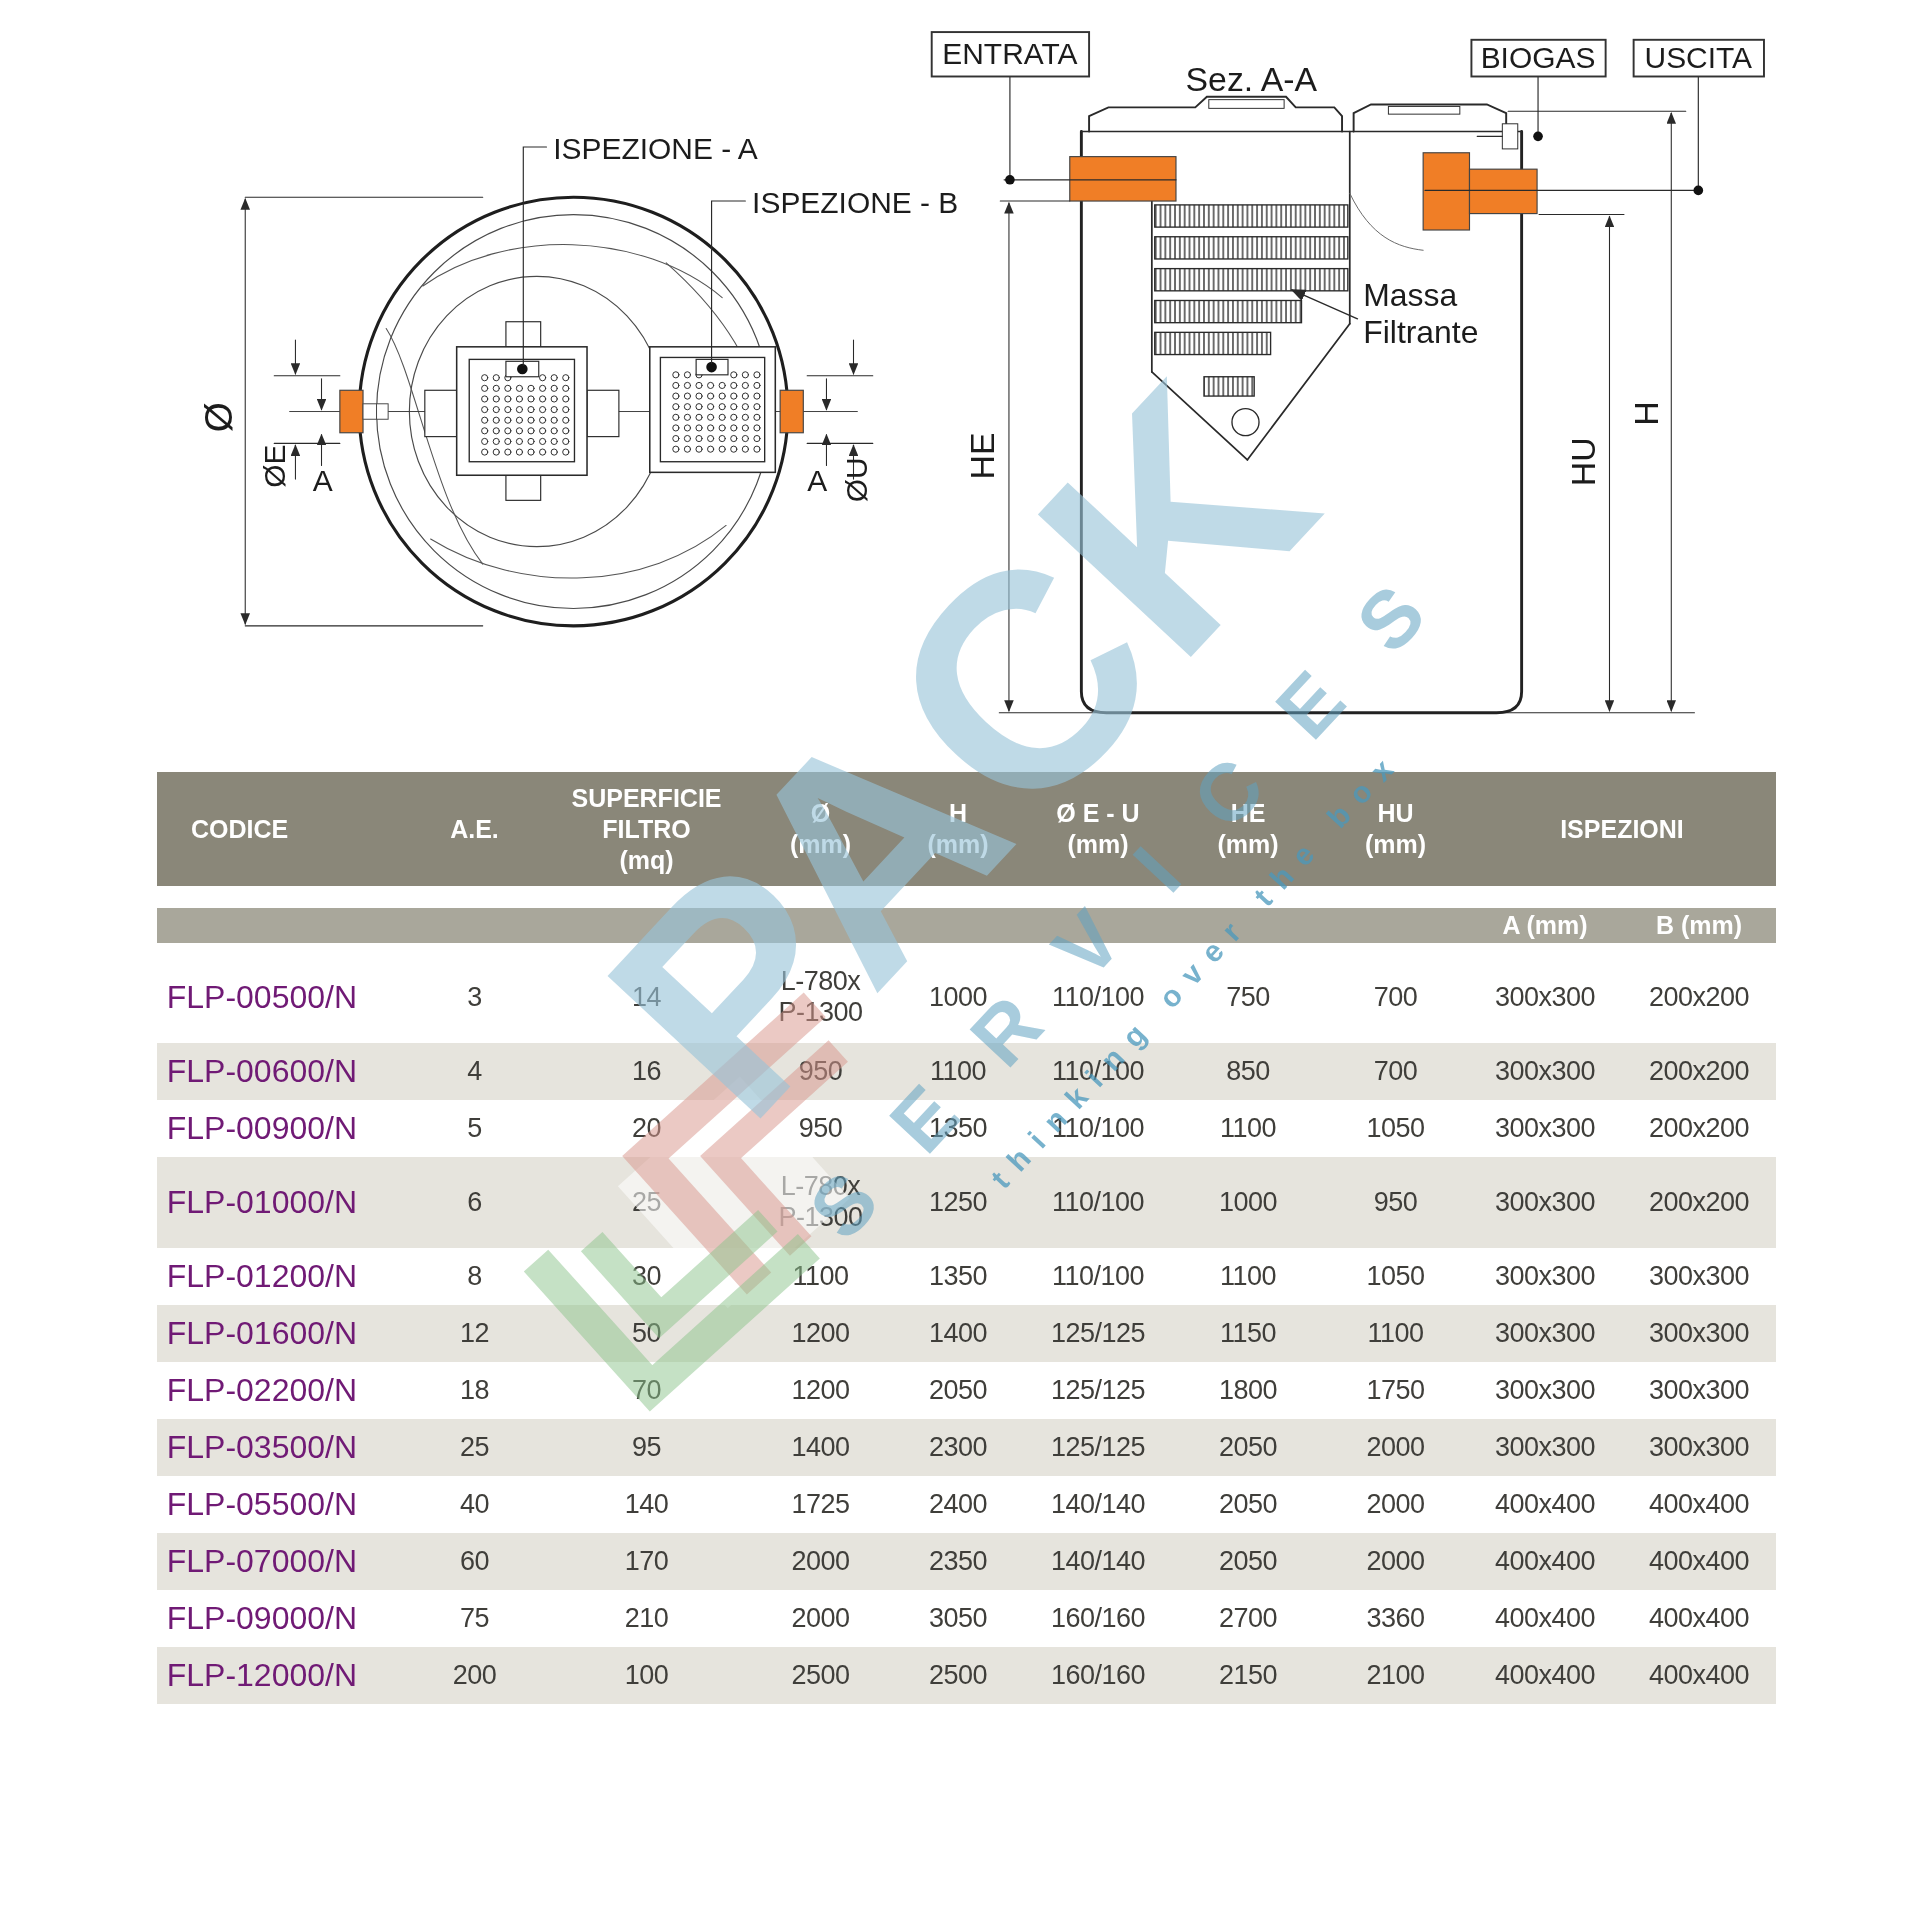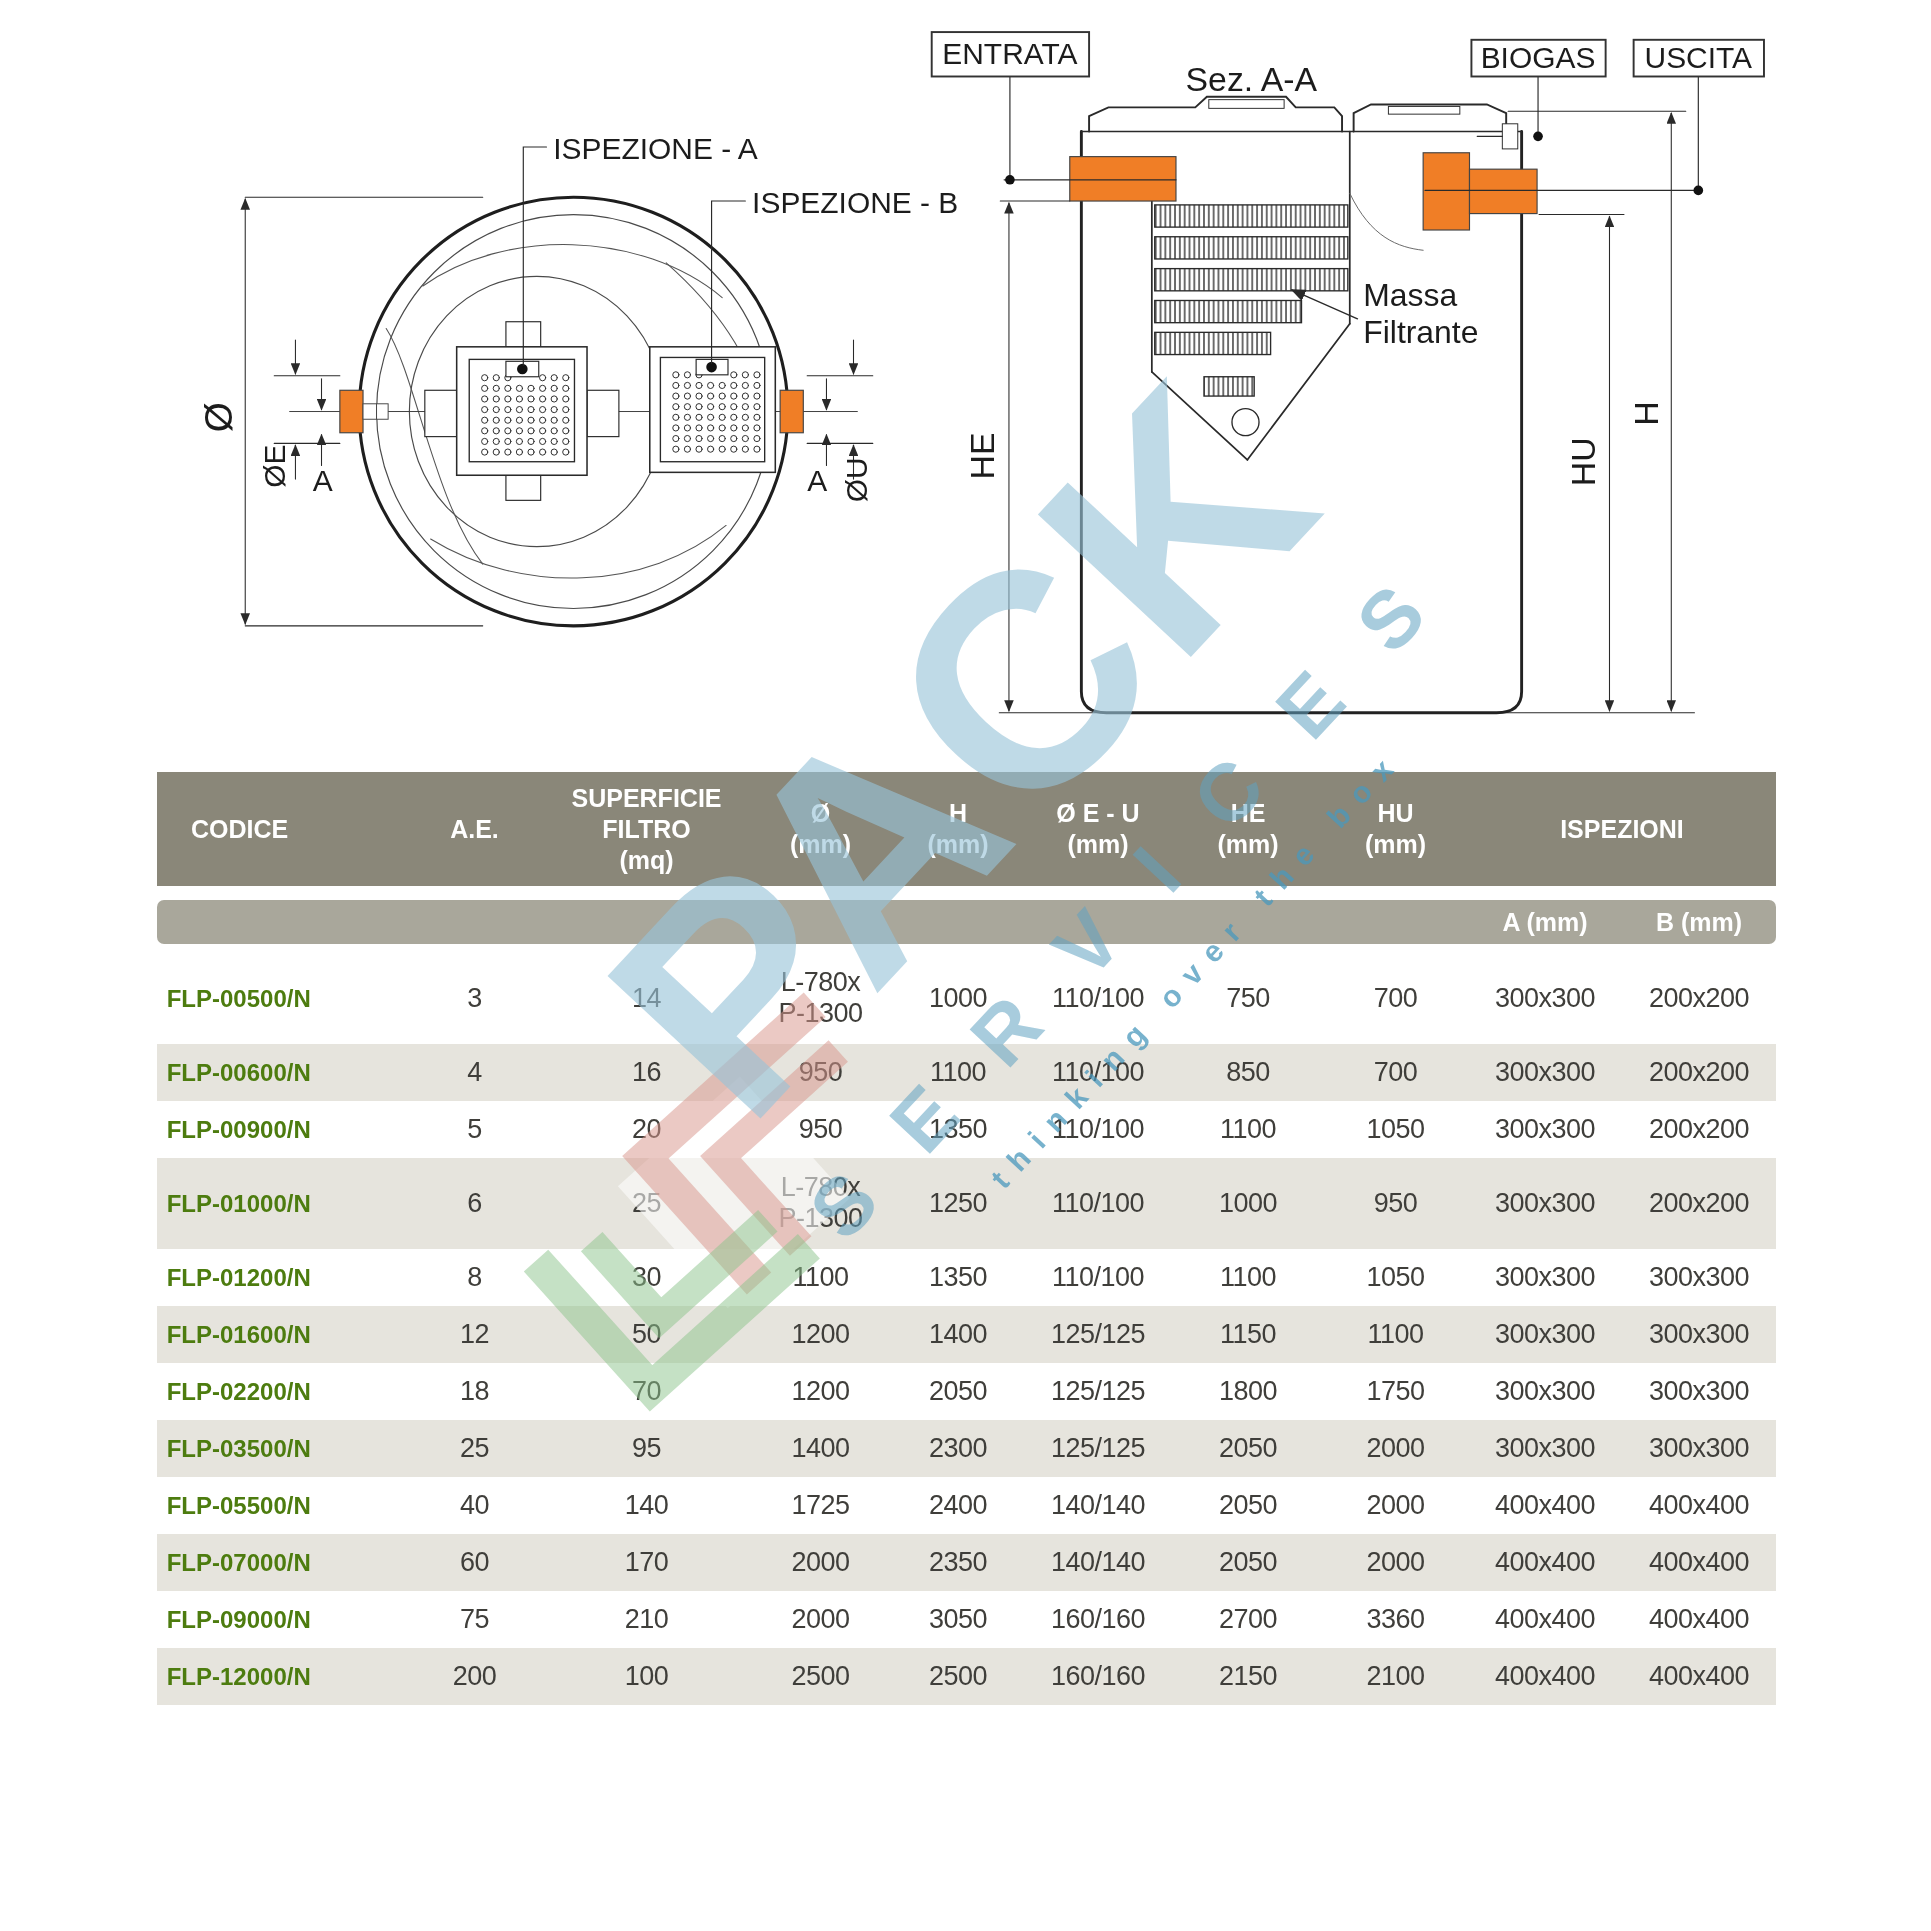--- a/index.html
+++ b/index.html
@@ -7,28 +7,28 @@
         font-family:"Liberation Sans",sans-serif;}
   svg text{font-family:"Liberation Sans",sans-serif;}
 
   
   .spec-table{position:absolute;left:157px;top:772px;width:1619px;}
   .grid{display:grid;grid-template-columns:247px 141px 203px 145px 130px 150px 150px 145px 154px 154px;}
   .thead{background:#8a8779;height:114px;align-items:center;}
   .thead .hcell{color:#fff;font-weight:bold;font-size:25px;line-height:31px;text-align:center;}
   .thead .hcell.codice{text-align:left;padding-left:34px;}
   .thead .hcell.ispezioni{grid-column:9 / span 2;}
-  .subhead{background:#a9a79b;height:44px;margin-top:14px;align-items:center;border-radius:7px;}
+  .subhead{background:#a9a79b;height:35px;margin-top:22px;align-items:center;}
   .subhead .shcell{color:#fff;font-weight:bold;font-size:25px;text-align:center;}
   .rows{margin-top:8.7px;}
   .trow{height:57px;align-items:center;background:#fff;}
   .trow.tall{height:91px;}
   .trow.striped{background:#e6e4dd;}
   .tcell{font-size:27px;color:#3f3e3a;text-align:center;letter-spacing:-0.5px;white-space:pre-line;line-height:31px;}
-  .tcell.codice{font-weight:bold;color:#4d7c0f;text-align:left;padding-left:9.7px;font-size:24px;letter-spacing:0;}
+  .tcell.codice{font-weight:normal;color:#701a75;text-align:left;padding-left:9.7px;font-size:32px;letter-spacing:0;}
 
   
   .watermark{position:absolute;left:0;top:0;width:1931px;height:1931px;pointer-events:none;}
   .wm-text{position:absolute;left:555px;top:348px;width:966px;height:946px;
            display:flex;flex-direction:column;align-items:center;justify-content:center;
            transform:rotate(-47deg);}
   .wm-line1{font-size:304px;font-weight:bold;letter-spacing:3.9px;line-height:0.85;color:rgba(151,195,216,0.62);}
   .wm-line2{margin-top:50px;font-size:81px;font-weight:bold;letter-spacing:64px;color:rgba(96,163,193,0.55);padding-left:39px;}
   .wm-line3{margin-top:33px;font-size:30px;font-weight:bold;letter-spacing:13.5px;color:rgba(73,152,188,0.75);}
 </style>

